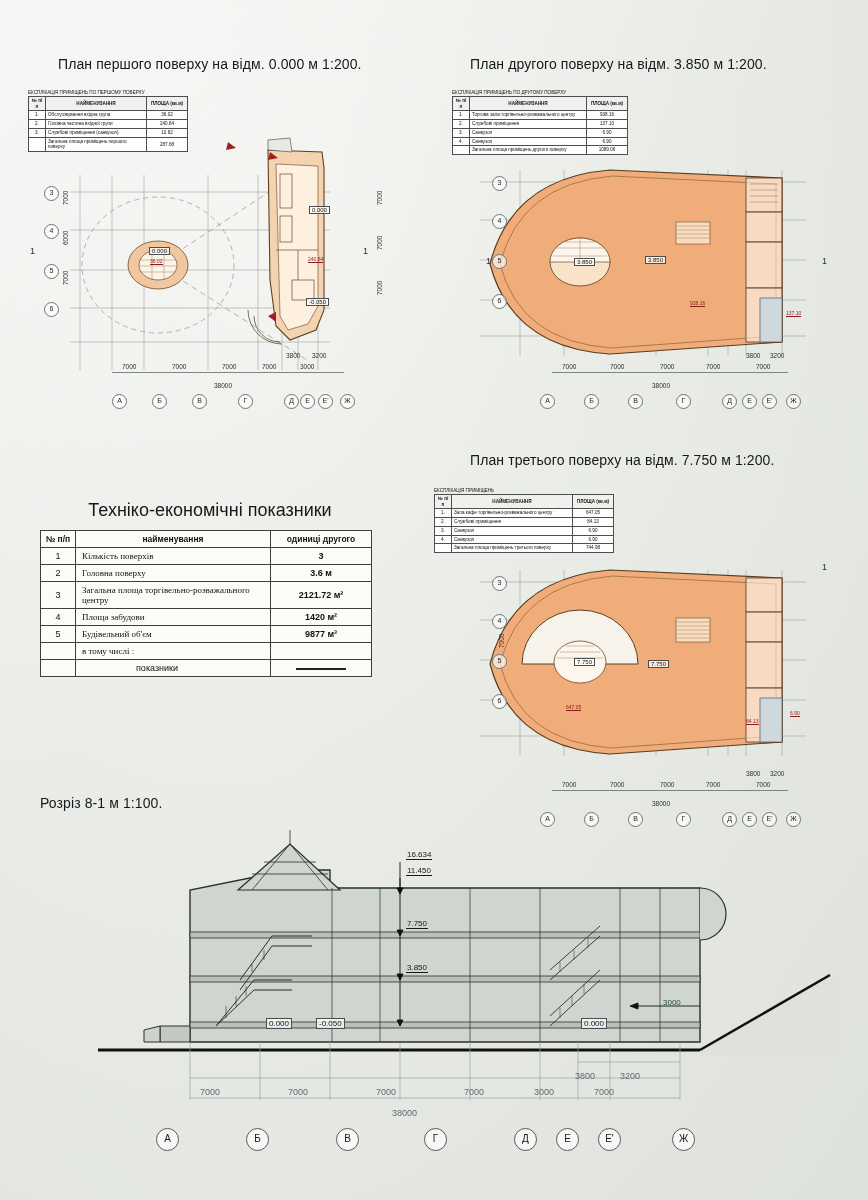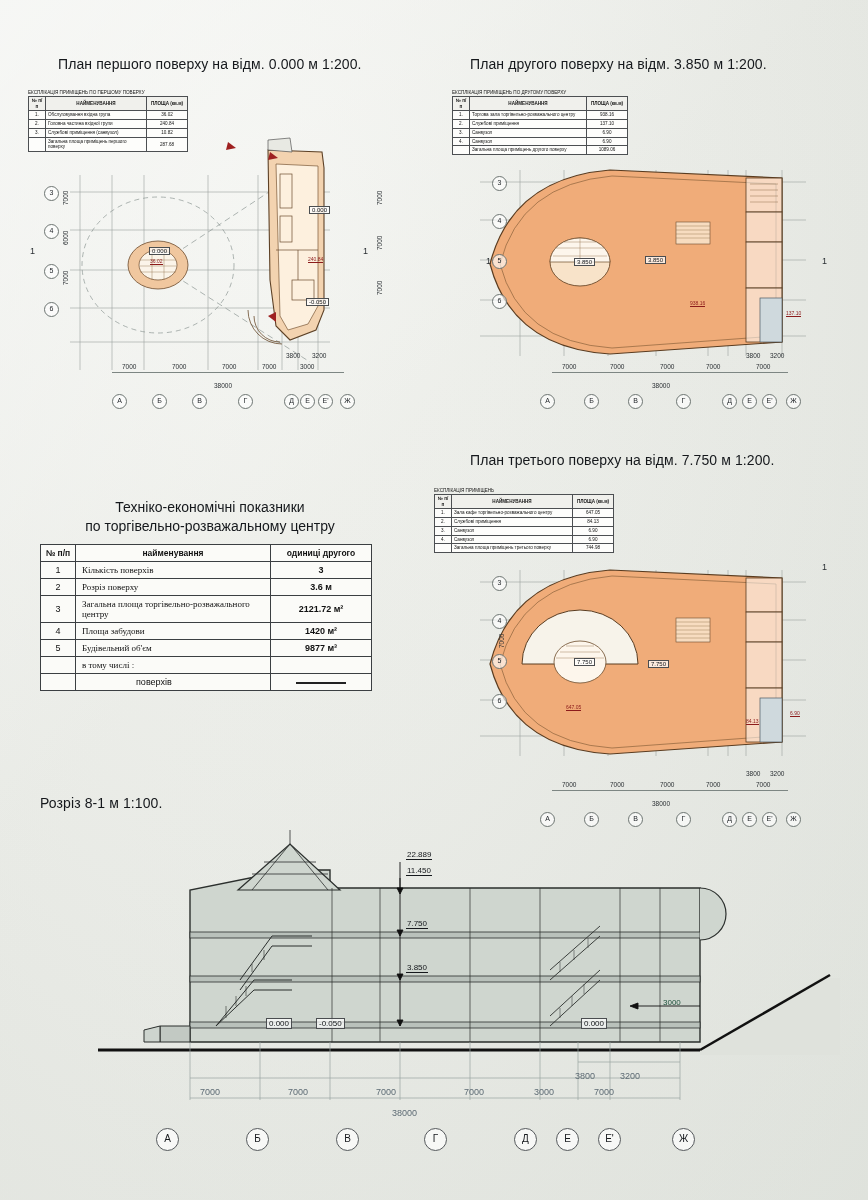--- a/index.html
+++ b/index.html
@@ -41,21 +41,21 @@
   }
   table.exp th{background:#f0f0ec;font-weight:bold;text-align:center;}
   table.exp td.idx{text-align:center;width:12px;}
   table.exp td.num{text-align:center;width:36px;}
   table.exp caption{
     caption-side:top;font-size:4.6px;text-align:left;padding-bottom:1px;color:#151515;
   }
   
   .tep-wrap{position:absolute;left:40px;top:498px;width:340px;}
   .tep-title{
-    text-align:center;font-size:14px;line-height:1.35;color:#15181c;margin-bottom:8px;
+    text-align:center;font-size:18px;line-height:1.35;color:#15181c;margin-bottom:8px;
   }
   table.tep{
     border-collapse:collapse;width:332px;background:#fbfbf8;font-size:9px;color:#111;
   }
   table.tep th,table.tep td{border:1px solid #3b3f42;padding:3px 4px;}
   table.tep th{text-align:center;font-weight:bold;font-size:8.5px;line-height:1.2;}
   table.tep td.c1{width:26px;text-align:center;}
   table.tep td.c3{width:92px;text-align:center;font-weight:bold;}
   table.tep td.name{padding-left:6px;font-family:Liberation Serif, serif;}
   table.tep td.indent{padding-left:60px;}
@@ -433,37 +433,36 @@
   <div class="bub" style="left:628px;top:812px;">В</div>
   <div class="bub" style="left:676px;top:812px;">Г</div>
   <div class="bub" style="left:722px;top:812px;">Д</div>
   <div class="bub" style="left:742px;top:812px;">Е</div>
   <div class="bub" style="left:762px;top:812px;">Е'</div>
   <div class="bub" style="left:786px;top:812px;">Ж</div>
 
   <div class="tep-wrap">
     <div class="tep-title">
       <div>Техніко-економічні показники</div>
-      <div>по торгівельно-розважальному центру</div>
     </div>
     <table class="tep">
       <tbody>
           <tr>
         <th style="width:26px;">№ п/п</th>
         <th>найменування</th>
         <th style="width:92px;">одиниці другого</th>
       </tr>
       <tr>
         <td class="c1">1</td>
         <td class="name">Кількість поверхів</td>
         <td class="c3">3</td>
       </tr>
       <tr>
         <td class="c1">2</td>
-        <td class="name">Розріз поверху</td>
+        <td class="name">Головна поверху</td>
         <td class="c3">3.6 м</td>
       </tr>
       <tr>
         <td class="c1">3</td>
         <td class="name">Загальна площа торгівельно-розважального центру</td>
         <td class="c3">2121.72 м²</td>
       </tr>
       <tr>
         <td class="c1">4</td>
         <td class="name">Площа забудови</td>
@@ -474,21 +473,21 @@
         <td class="name">Будівельний об'єм</td>
         <td class="c3">9877 м³</td>
       </tr>
       <tr>
         <td class="c1"></td>
         <td class="name">в тому числі :</td>
         <td class="c3"></td>
       </tr>
       <tr>
         <td class="c1"></td>
-        <td class="indent">поверхів</td>
+        <td class="indent">показники</td>
         <td class="c3"><span class="dashfill"></span></td>
       </tr>
     </tbody>
       </table>
   </div>
 
   <svg width="800" height="270" style="position:absolute;left:40px;top:830px;">
 
     <line x1="58" y1="220" x2="660" y2="220" stroke="#111" stroke-width="3"></line>
 
@@ -585,21 +584,21 @@
       <line x1="500" y1="212" x2="500" y2="296"></line>
       <line x1="538" y1="212" x2="538" y2="296"></line>
       <line x1="570" y1="212" x2="570" y2="296"></line>
       <line x1="640" y1="212" x2="640" y2="296"></line>
       <line x1="150" y1="248" x2="640" y2="248"></line>
       <line x1="538" y1="232" x2="640" y2="232"></line>
       <line x1="150" y1="268" x2="640" y2="268"></line>
     </g>
   </svg>
 
-  <div class="lvlmark" style="left:406px;top:850px;"><u>22.889</u></div>
+  <div class="lvlmark" style="left:406px;top:850px;"><u>16.634</u></div>
   <div class="lvlmark" style="left:406px;top:866px;"><u>11.450</u></div>
   <div class="lvlmark" style="left:406px;top:919px;"><u>7.750</u></div>
   <div class="lvlmark" style="left:406px;top:963px;"><u>3.850</u></div>
   <div class="lvl" style="left:266px;top:1018px;font-size:8px;">0.000</div>
   <div class="lvl" style="left:316px;top:1018px;font-size:8px;">-0.050</div>
   <div class="lvl" style="left:581px;top:1018px;font-size:8px;">0.000</div>
   <div class="lvlmark" style="left:663px;top:998px;color:#1c4f3a;">3000</div>
 
   <div class="dim-lg" style="left:200px;top:1087px;color:#5d6b74;">7000</div>
   <div class="dim-lg" style="left:288px;top:1087px;color:#5d6b74;">7000</div>

